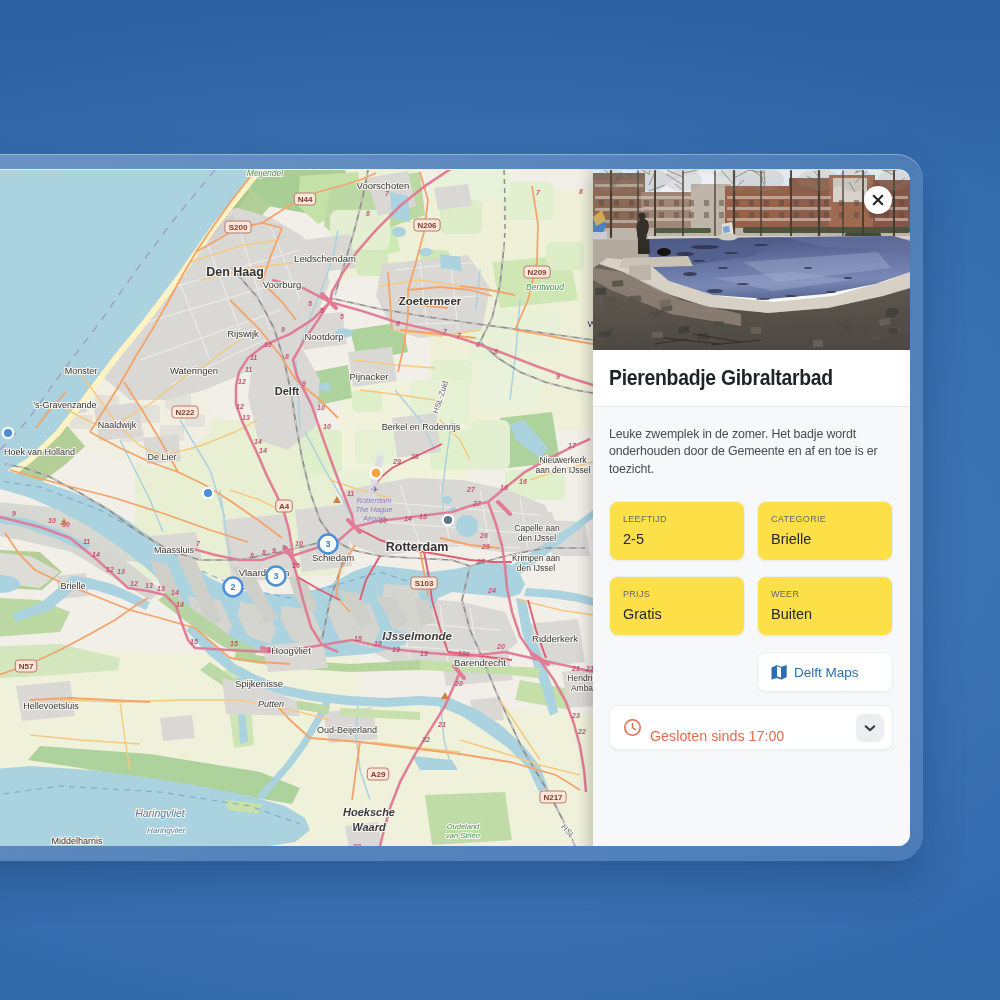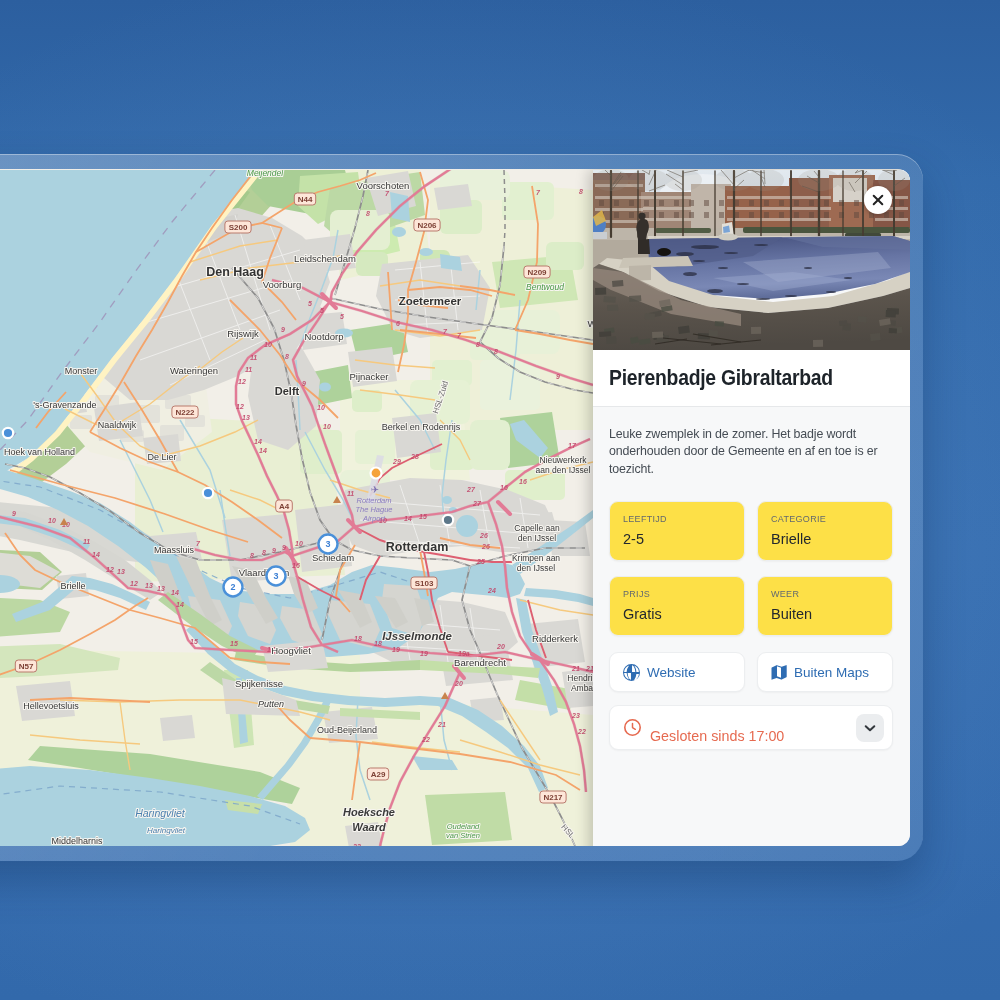--- a/index.html
+++ b/index.html
@@ -819,31 +819,25 @@
         <div class="val">Brielle</div>
       </div>
     <div class="fcard" style="left:16px;top:406px;">
         <div class="lab">PRIJS</div>
         <div class="val">Gratis</div>
       </div>
     <div class="fcard" style="left:164px;top:406px;">
         <div class="lab">WEER</div>
         <div class="val">Buiten</div>
       </div>
-    <div class="btn" style="left:16px;top:482px;">
-      <svg width="17" height="17" viewBox="0 0 16 16" fill="#2e6cb2">
-          <path d="M8 0a8 8 0 1 0 0 16A8 8 0 0 0 8 0M7.5 1.1v13.8C5.9 14.6 4.5 11.8 4.4 8.5h3.1zm1 0c1.6.3 3 3.1 3.1 6.4H8.5zM3.4 7.5H1.05A7 7 0 0 1 5.7 1.4 12 12 0 0 0 3.4 7.5m9.2 0c-.1-2.5-.9-4.8-2.3-6.1a7 7 0 0 1 4.65 6.1zm-9.2 1a12 12 0 0 0 2.3 6.1 7 7 0 0 1-4.65-6.1zm9.2 1h2.35a7 7 0 0 1-4.65 6.1 12 12 0 0 0 2.3-6.1z" fill-rule="evenodd"></path>
-        </svg>
-      <span>Website</span>
-    </div>
     <div class="btn" style="left:164px;top:482px;">
       <svg width="16" height="16" viewBox="0 0 16 16" fill="#2e6cb2">
           <path d="M15.5 1.2a.5.5 0 0 1 .2.4v11.2a.5.5 0 0 1-.3.45l-4.7 2.35a.5.5 0 0 1-.42 0L5.6 13.95 1.2 15.6a.5.5 0 0 1-.7-.45V3.95a.5.5 0 0 1 .3-.45L5.5 1.15a.5.5 0 0 1 .42 0l4.68 1.6L15 1.15a.5.5 0 0 1 .5.05zM10 3.7 6 2.3v10l4 1.4z"></path>
         </svg>
-      <span>Buiten Maps</span>
+      <span>Delft Maps</span>
     </div>
     <div class="bar">
       <svg style="margin-left:14px" width="17" height="17" viewBox="0 0 16 16" fill="#e66a50">
           <path d="M8 0a8 8 0 1 1 0 16A8 8 0 0 1 8 0m0 1.5A6.5 6.5 0 1 0 8 14.5 6.5 6.5 0 0 0 8 1.5M8 3.6a.7.7 0 0 1 .7.7v3.4l2.3 1.4a.7.7 0 1 1-.73 1.2L7.6 8.6A.7.7 0 0 1 7.3 8V4.3a.7.7 0 0 1 .7-.7"></path>
         </svg>
       <div class="txt">Gesloten sinds 17:00</div>
       <div class="chev"><svg width="28" height="28" viewBox="0 0 28 28">
             <path d="M9.7 12.2 L14 16.3 L18.3 12.2" fill="none" stroke="#33383d" stroke-width="2" stroke-linecap="round" stroke-linejoin="round"></path>
           </svg></div>
     </div>

